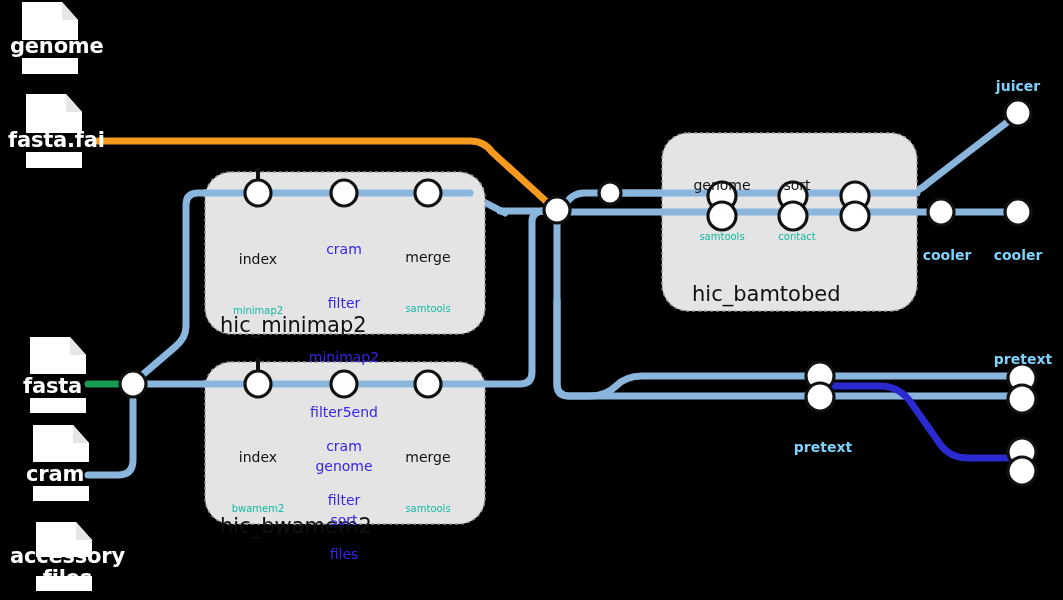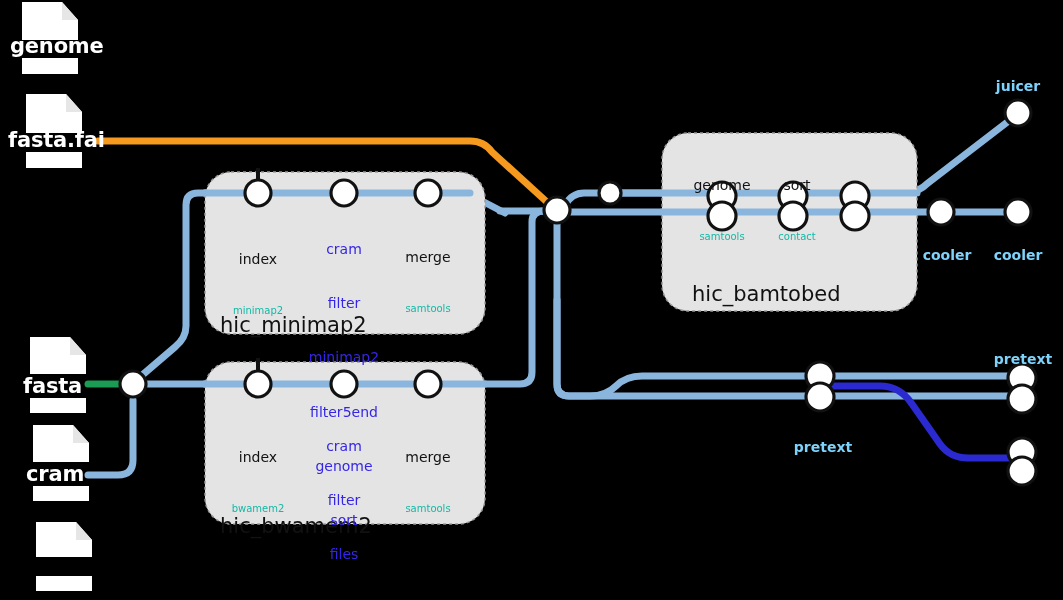--- a/index.html
+++ b/index.html
@@ -152,20 +152,22 @@
         <circle cx="1022" cy="452" r="14"></circle>
           <circle cx="1022" cy="471" r="14"></circle>
       </g>
     </g>
   </svg>
 
   <div class="lbl file-label" style="left:10px;top:35px;">genome</div>
   <div class="lbl file-label" style="left:8px;top:129px;">fasta.fai</div>
   <div class="lbl file-label" style="left:23px;top:375px;">fasta</div>
   <div class="lbl file-label" style="left:26px;top:463px;">cram</div>
+  <div class="lbl file-label" style="left:5px;top:545px;text-align:center;width:125px;">accessory
+files</div>
 
 
   <div class="grp-title" style="left:220px;top:313px;">hic_minimap2</div>
   <div class="grp-title" style="left:220px;top:474px;margin-top:40px;">hic_bwamem2</div>
   <div class="grp-title" style="left:692px;top:282px;">hic_bamtobed</div>
 
   <div class="step" style="left:198px;top:213px;width:120px;">
     <div class="s-black">index</div>
     <div class="s-green">minimap2</div>
   </div>

